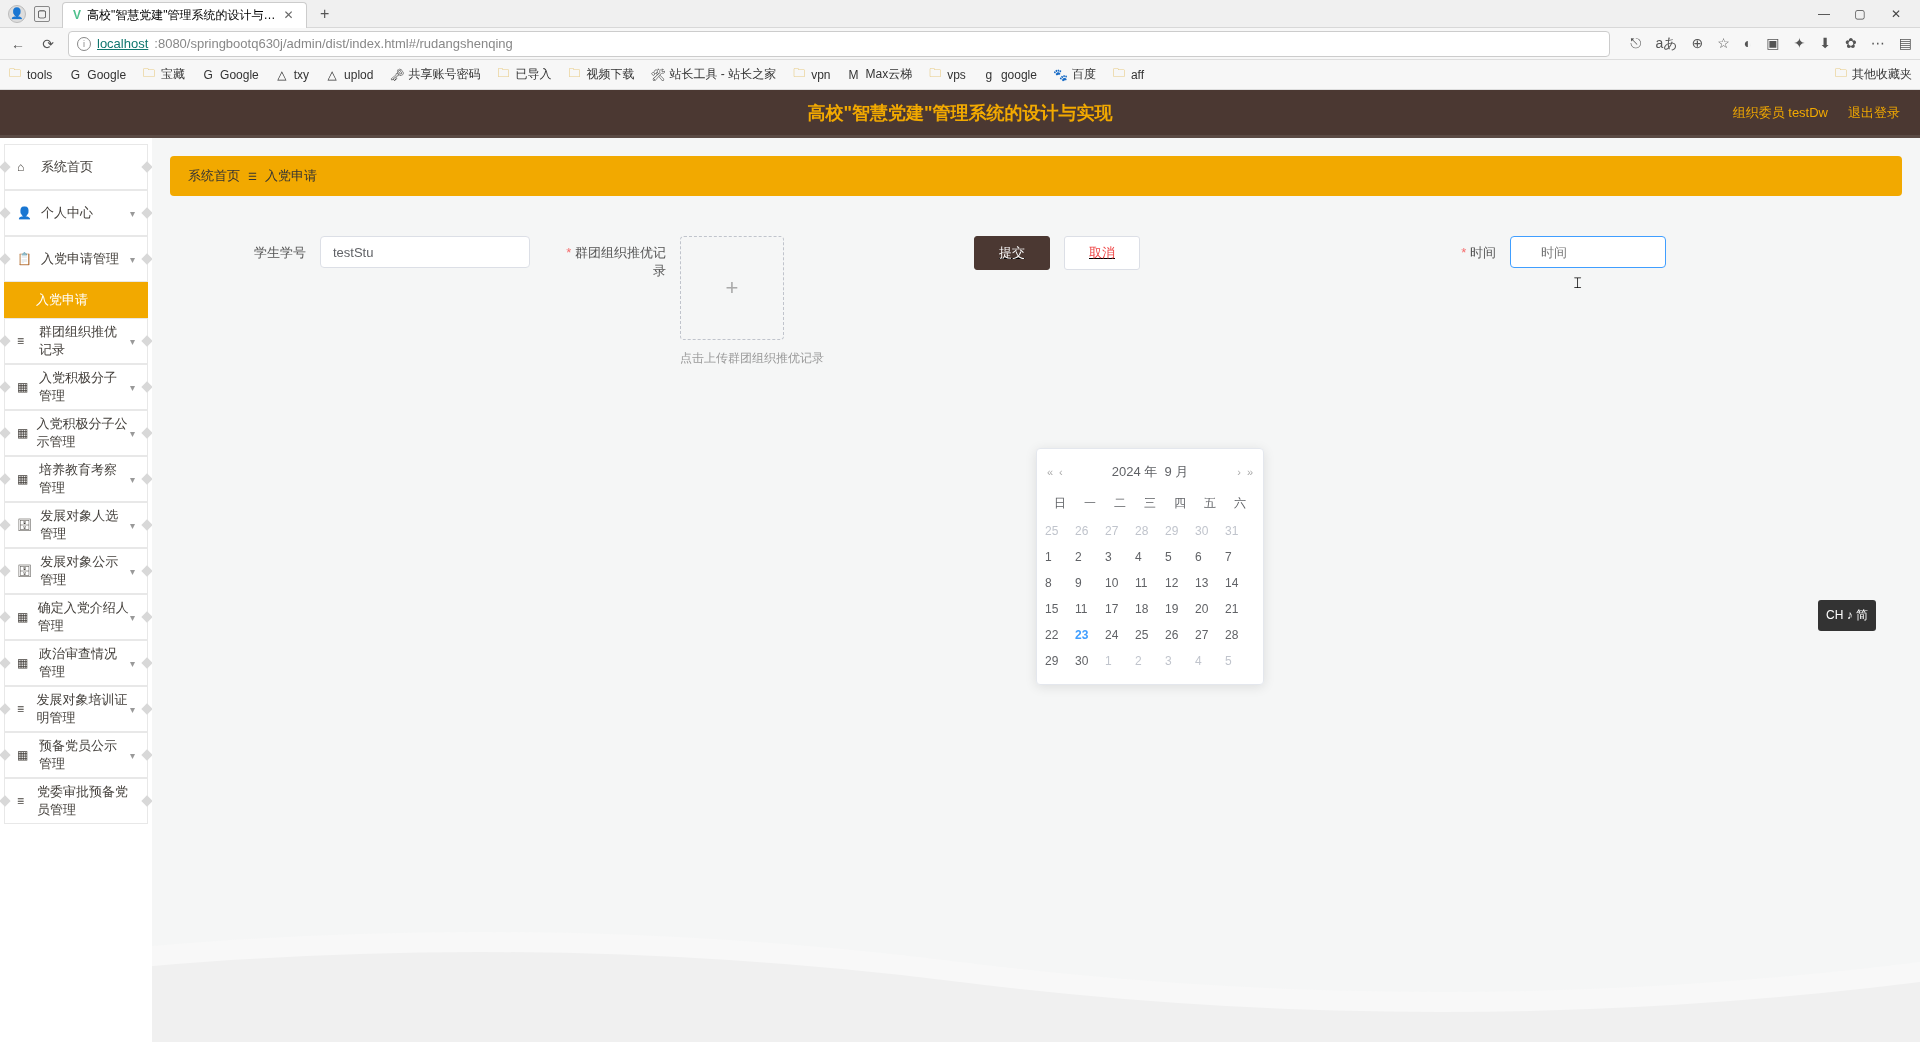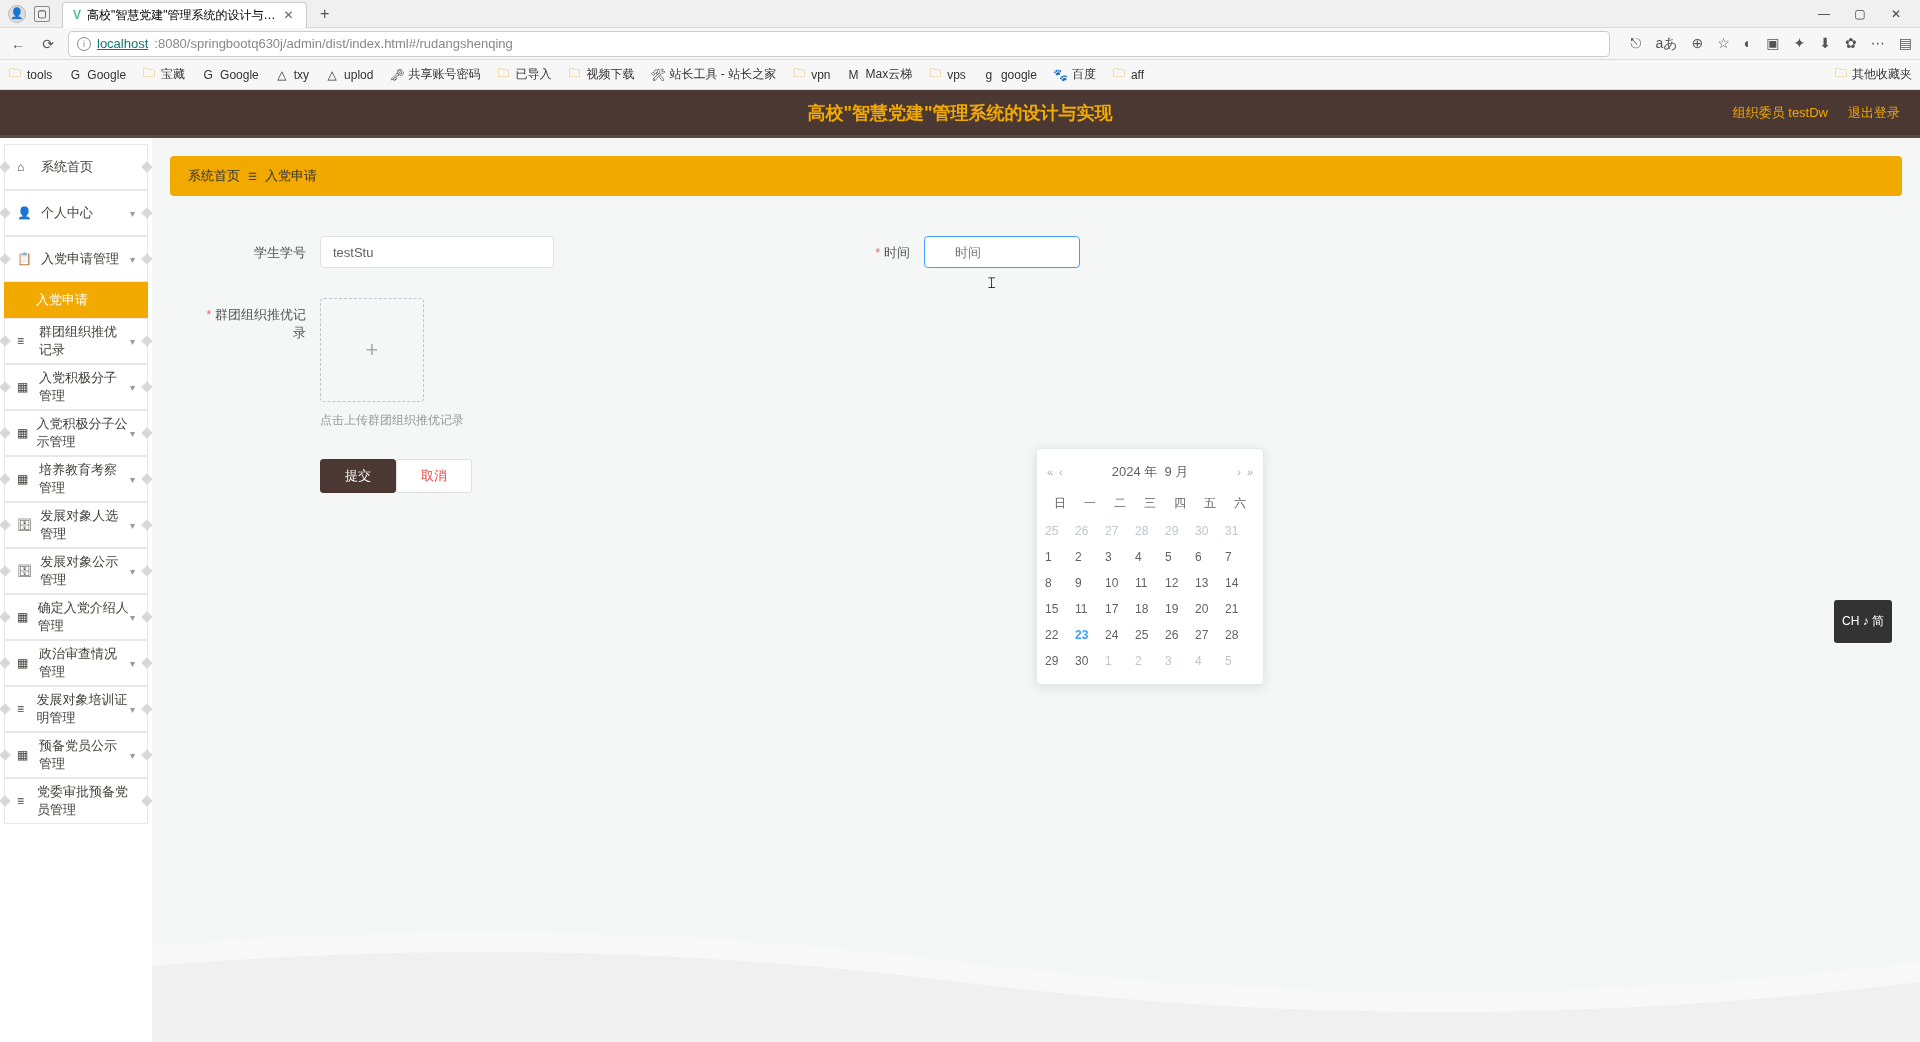--- a/index.html
+++ b/index.html
@@ -44,49 +44,49 @@
     .menu-item::after { right:-4px; top:50%; transform:translateY(-50%) rotate(45deg);}
     .menu-item .icon { width:16px; margin-right:8px; font-size:12px;}
     .menu-item .chev { margin-left:auto; color:#999; font-size:10px;}
     .menu-sub { height:36px; background:#f2a900; color:#fff; display:flex; align-items:center; padding-left:32px; font-size:13px; cursor:pointer;}
 
     .main { flex:1; padding:18px; position:relative;}
     .breadcrumb { height:40px; background:#f2a900; border-radius:4px; display:flex; align-items:center; padding:0 18px; font-size:13px; color:#333; gap:8px;}
     .bsep { font-size:10px;}
 
     .form-area { margin-top:40px; padding:0 30px; display:flex; gap:60px;}
-    .form-left { display:flex; flex-direction:column; gap:30px;}
+    .form-left { display:flex; gap:30px;}
     .form-row { display:flex; align-items:flex-start;}
     .form-label { width:120px; text-align:right; padding-right:14px; font-size:13px; color:#555; padding-top:8px;}
     .required::before { content:'* '; color:#f56c6c;}
-    .text-input { width:234px; height:32px; border:1px solid #dcdfe6; border-radius:4px; padding:0 12px; font-size:13px; color:#606266;}
+    .text-input { width:210px; height:32px; border:1px solid #dcdfe6; border-radius:4px; padding:0 12px; font-size:13px; color:#606266;}
     .upload-box { width:104px; height:104px; border:1px dashed #c0c4cc; border-radius:4px; display:flex; align-items:center; justify-content:center; color:#aaa; font-size:22px; cursor:pointer;}
     .upload-hint { font-size:12px; color:#999; margin-top:10px;}
-    .btn-row { display:flex; margin-left:120px;}
+    .btn-row { display:flex; gap:14px; margin-left:120px;text-decoration:underline;}
     .btn { height:34px; padding:0 24px; border-radius:3px; font-size:13px; cursor:pointer; border:1px solid;}
     .btn-primary { background:#4b3832; color:#fff; border-color:#4b3832;}
     .btn-default { background:#fff; color:#ef4444; border-color:#dcdfe6;}
 
     .form-right { display:flex; align-items:flex-start;}
     .date-input { width:156px; height:32px; border:1px solid #409eff; border-radius:4px; padding:0 10px 0 30px; font-size:13px; color:#c0c4cc; position:relative;}
     .date-wrap { position:relative;}
     .date-icon { position:absolute; left:9px; top:8px; color:#c0c4cc; font-size:13px;}
     .cursor { position:absolute; left:62px; top:38px; font-size:16px; color:#000; pointer-events:none;}
 
     .datepicker { position:absolute; top:310px; left:884px; width:228px; background:#fff; border:1px solid #e4e7ed; border-radius:4px; box-shadow:0 2px 12px rgba(0,0,0,.1); padding:10px 8px;}
     .dp-header { display:flex; align-items:center; justify-content:center; font-size:13px; color:#606266; position:relative; padding:4px 0 8px;}
     .dp-nav { position:absolute; color:#aaa; cursor:pointer; font-size:11px;}
     .dp-py { left:2px;} .dp-pm { left:14px;} .dp-nm { right:14px;} .dp-ny { right:2px;}
     .dp-table { width:100%; border-collapse:collapse; font-size:12px;}
     .dp-table th { color:#606266; font-weight:normal; padding:6px 0; text-align:center;}
     .dp-table td { text-align:left; padding:6px 0; color:#606266; cursor:pointer;}
     .dp-table td.other { color:#c0c4cc;}
     .dp-table td.today { color:#409eff; font-weight:bold;}
 
-    .ime { position:fixed; right:28px; top:600px; background:#333; color:#fff; font-size:12px; padding:13px 8px; border-radius:3px;}
+    .ime { position:fixed; right:44px; top:600px; background:#333; color:#fff; font-size:12px; padding:7px 8px; border-radius:3px;}
 
     .wave { position:fixed; bottom:0; left:0; right:0; height:140px; pointer-events:none; z-index:-1;}
     .wave svg { width:100%; height:100%;}
   </style>
 </head>
 <body>
 
 <div class="browser-bar">
   <div class="profile-icon">👤</div>
   <div class="sq-icon">▢</div>

